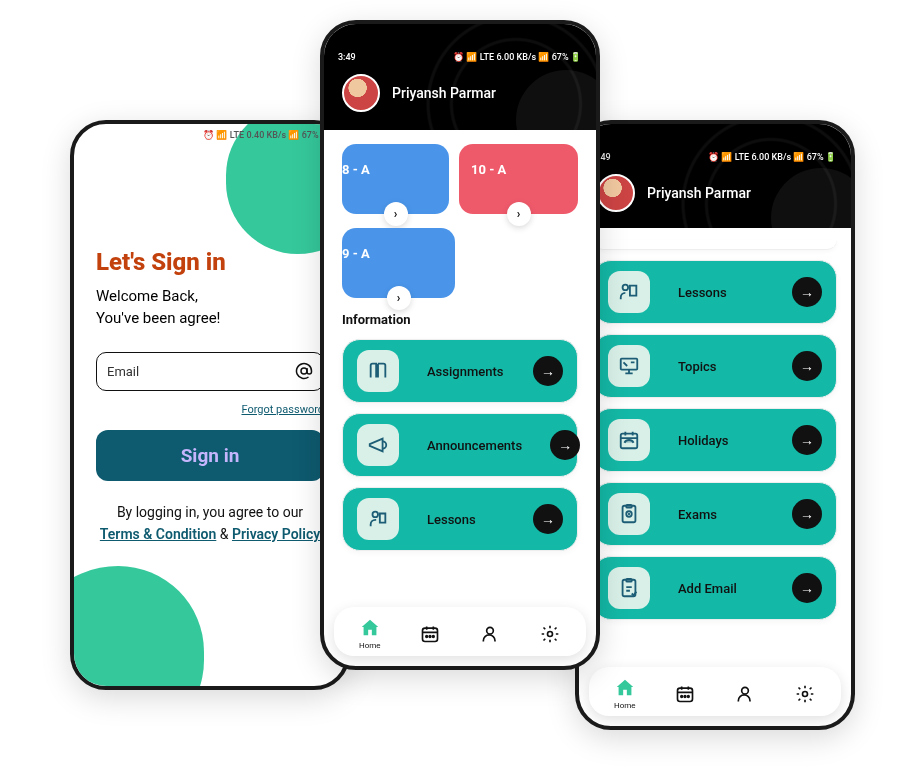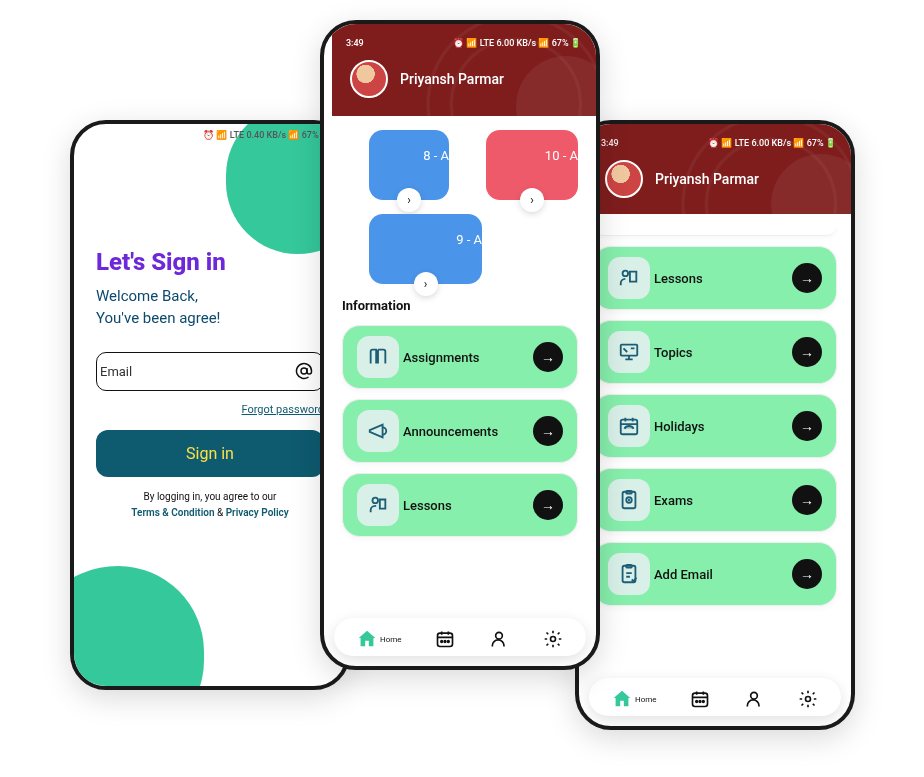--- a/index.html
+++ b/index.html
@@ -11,53 +11,53 @@
 .phone3 { left:575px; top:120px; width:280px; height:610px; z-index:2; }
 
 .statusbar { display:flex; justify-content:space-between; align-items:center; padding:6px 14px; font-size:9px; font-weight:500; color:#555; }
 .statusbar.dark { color:#fff; }
 .status-right { display:flex; align-items:center; gap:4px; }
 
 .blob-top { position:absolute; top:-20px; right:-30px; width:150px; height:150px; background:#35c89b; border-radius:50% 45% 55% 50%; z-index:-1; }
 .blob-bottom { position:absolute; bottom:-60px; left:-50px; width:180px; height:180px; background:#35c89b; border-radius:55% 50% 50% 45%; }
 
 .signin-body { padding:20px 22px 0; position:relative; height:calc(100% - 26px); display:flex; flex-direction:column; }
-.signin-title { font-size:24px; font-weight:800; color:#6d28d9; margin-top:82px; margin-bottom:10px; }
-.signin-welcome { font-size:15px; color:#0c4a6e; line-height:1.45; margin-bottom:22px; }
-.field { border:1.5px solid #111; border-radius:10px; padding:11px 3px; margin-bottom:12px; display:flex; align-items:center; font-size:13px; color:#333; position:relative; }
+.signin-title { font-size:24px; font-weight:800; color:#c2410c; margin-top:82px; margin-bottom:10px; }
+.signin-welcome { font-size:15px; color:#000000; line-height:1.45; margin-bottom:22px; }
+.field { border:1.5px solid #111; border-radius:10px; padding:11px 10px; margin-bottom:12px; display:flex; align-items:center; font-size:13px; color:#333; position:relative; }
 .field-icon { position:absolute; right:10px; width:18px; height:18px; }
 .forgot { text-align:right; font-size:11px; color:#0e5a6f; text-decoration:underline; margin-bottom:14px; }
-.signin-btn { background:#0e5a6f; color:#fde047; border:none; padding:14px; border-radius:12px; font-size:16px; font-weight:400; text-align:center; width:100%; }
-.agree { text-align:center; font-size:10px; color:#111; margin-top:12px; line-height:1.6; }
-.agree-link { color:#0e5a6f; font-weight:600; }
-
-.header-teal { background:#7f1d1d; color:#fff; padding:8px 0 18px; position:relative; overflow:hidden;margin-left:8px; }
+.signin-btn { background:#0e5a6f; color:#c4b5fd; border:none; padding:14px; border-radius:12px; font-size:19px; font-weight:700; text-align:center; width:100%; }
+.agree { text-align:center; font-size:14px; color:#111; margin-top:20px; line-height:1.6; }
+.agree-link { color:#0e5a6f; text-decoration:underline; font-weight:600; }
+
+.header-teal { background:#000000; color:#fff; padding:22px 0 18px; position:relative; overflow:hidden; }
 .header-teal.short { padding-bottom:16px; }
 .header-rings { position:absolute; right:-30px; top:-30px; width:220px; height:220px; border-radius:50%; background:radial-gradient(circle,transparent 40%,rgba(255,255,255,0.05) 41%,rgba(255,255,255,0.05) 42%,transparent 43%,transparent 55%,rgba(255,255,255,0.05) 56%,rgba(255,255,255,0.05) 57%,transparent 58%); }
 .header-circle { position:absolute; right:-20px; bottom:-40px; width:100px; height:100px; border-radius:50%; background:rgba(255,255,255,0.06); }
 .profile-row { display:flex; align-items:center; gap:12px; padding:6px 18px 0; }
 .avatar { width:38px; height:38px; border-radius:50%; background:#c44; border:2px solid #fff; background-image:radial-gradient(circle at 40% 35%,#f0c8a0 30%,transparent 31%),linear-gradient(#c44,#c44); }
 .profile-name { font-size:14px; font-weight:500; }
 
 .main-body { padding:14px 18px 0; overflow:hidden; }
 .section-title { font-size:13px; font-weight:700; color:#111; margin-bottom:12px; }
 .class-row { display:flex; gap:10px; margin-bottom:14px; }
-.class-card { flex:1; border-radius:14px; padding:18px 0 0; text-align:right; color:#fff; font-size:13px; font-weight:400; position:relative; height:70px;margin-left:27px; }
+.class-card { flex:1; border-radius:14px; padding:18px 0 0; text-align:left; color:#fff; font-size:13px; font-weight:700; position:relative; height:70px; }
 .class-card.blue { background:#4a95ea; }
 .class-card.red { background:#ef5a6b;padding-left:12px; }
 .class-card .circle-btn { position:absolute; left:50%; transform:translateX(-50%); bottom:-12px; width:24px; height:24px; background:#fff; border-radius:50%; box-shadow:0 2px 6px rgba(0,0,0,0.15); display:flex; align-items:center; justify-content:center; font-size:12px; color:#111; }
 
-.list-row { background:#86efac; border:1px solid #eee; border-radius:18px; padding:10px 14px; display:flex; align-items:center; gap:4px; margin-bottom:10px; box-shadow:0 2px 6px rgba(0,0,0,0.04); }
+.list-row { background:#14b8a6; border:1px solid #eee; border-radius:18px; padding:10px 14px; display:flex; align-items:center; gap:28px; margin-bottom:10px; box-shadow:0 2px 6px rgba(0,0,0,0.04); }
 .list-icon { width:42px; height:42px; border-radius:12px; background:#d8f0e8; display:flex; align-items:center; justify-content:center; flex-shrink:0; }
 .list-icon svg { width:22px; height:22px; }
 .list-label { flex:1; font-size:13px; font-weight:500; color:#111; }
 .arrow-btn { width:30px; height:30px; border-radius:50%; background:#111; color:#fff; display:flex; align-items:center; justify-content:center; font-size:14px; flex-shrink:0; }
 
 .bottomnav { position:absolute; bottom:10px; left:10px; right:10px; background:#fff; border-radius:20px; box-shadow:0 4px 14px rgba(0,0,0,0.12); display:flex; justify-content:space-around; align-items:center; padding:10px 6px 6px; z-index:10; }
-.nav-item { display:flex; flex-direction:row; align-items:center; gap:2px; }
+.nav-item { display:flex; flex-direction:column; gap:2px; }
 .nav-icon { width:22px; height:22px; display:flex; align-items:center; justify-content:center; }
 .nav-label { font-size:8px; color:#111; }
 
 .list-area { padding:8px 14px 0; }
 .phone3-body { padding-top:6px; }
 </style>
 </head>
 <body>
 
 <div class="phone phone1">

